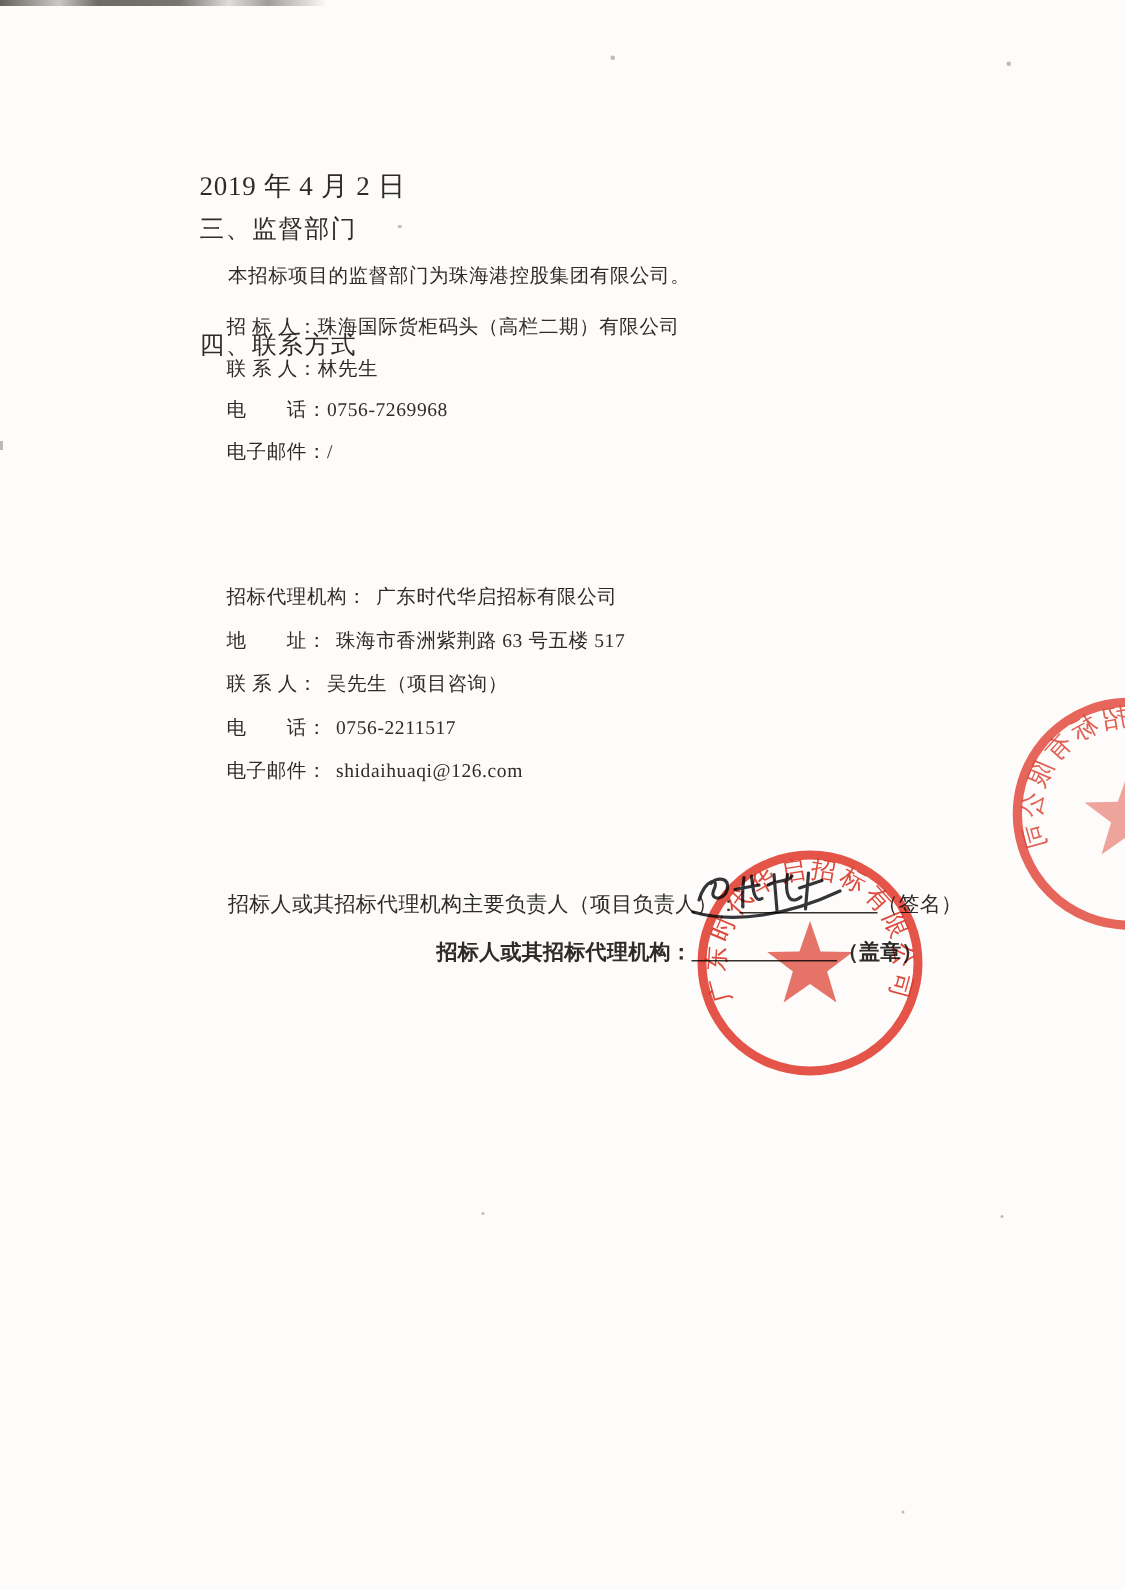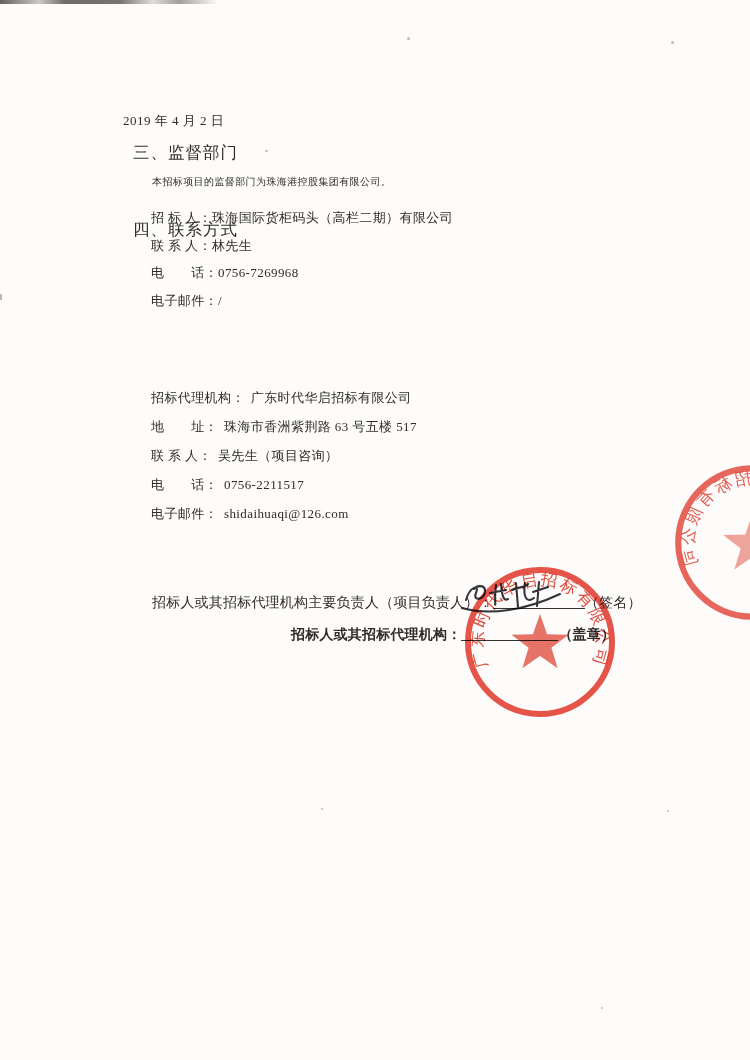--- a/index.html
+++ b/index.html
@@ -8,30 +8,30 @@
     background:#fdfcfa;
     font-family:"Liberation Serif","DejaVu Serif",serif;
     color:#2e2c2a;
     overflow:hidden;
     position:relative;
   }
   .page { position:absolute; inset:0; width:750px; height:1060px; overflow:hidden; }
 
   .abs { position:absolute; white-space:nowrap; }
 
-  .date { left:123px; top:112px; font-size:13px; letter-spacing:.5px; }
+  .date { left:133px; top:112px; font-size:18px; letter-spacing:.5px; }
 
   .heading {
     font-family:"DejaVu Sans","Liberation Sans",sans-serif;
     font-weight:normal; font-size:16.5px; letter-spacing:1px;
   }
   .h1 { left:133px; top:142px; }
   .h2 { left:133px; top:199px;margin-top:20px; }
 
-  .para { left:152px; top:175px; font-size:10px; letter-spacing:.4px; }
+  .para { left:152px; top:175px; font-size:13px; letter-spacing:.4px; }
 
   .contact-block { left:151px; font-size:13px; letter-spacing:.4px; }
   .contact-block .row { display:block; height:27.5px; line-height:27.5px; }
   .block1 { top:204px; }
   .block2 { top:383px; }
   .block2 .row { height:29px; line-height:29px; }
   .contact-label { display:inline-block; }
   .block2 .contact-value { margin-left:6px; }
 
   .sig-line { font-size:14px; letter-spacing:.2px;text-align:center; }

